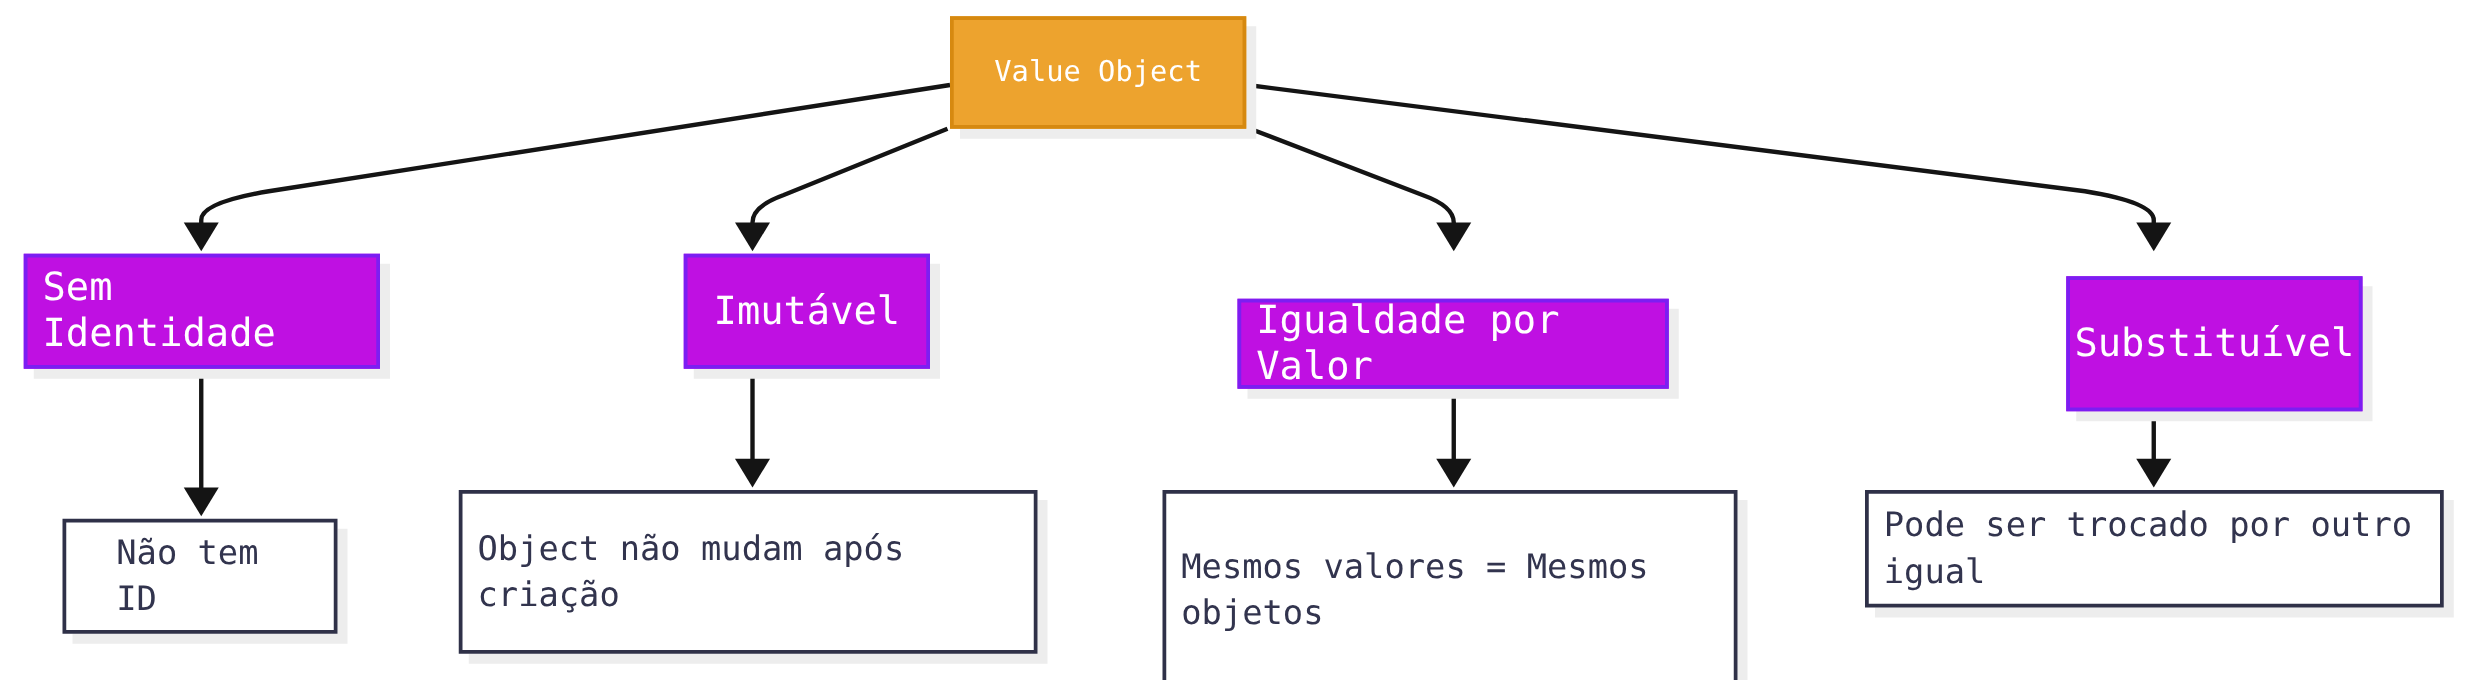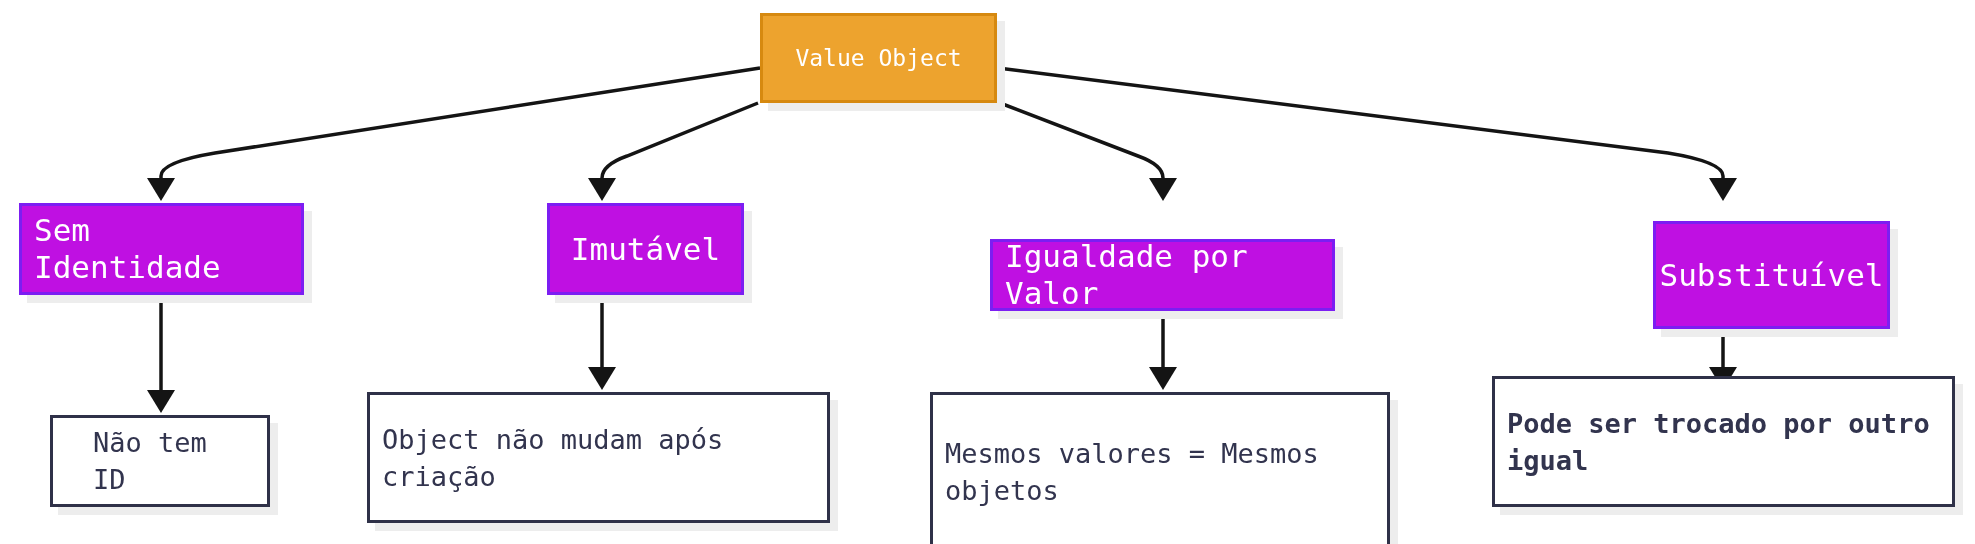--- a/index.html
+++ b/index.html
@@ -85,15 +85,15 @@
   <div class="node node-feature" style="left:990px;top:203px;width:345px;height:72px;margin-top:36px;">Igualdade por Valor</div>
 
   <div class="node node-feature" style="left:1605px;top:221px;width:237px;height:108px;margin-left:48px;">Substituível</div>
 
   <div class="node node-detail" style="left:50px;top:415px;width:220px;height:92px;padding-left:40px;">Não tem ID</div>
 
   <div class="node node-detail" style="left:367px;top:392px;width:463px;height:131px;">Object não mudam após criação</div>
 
   <div class="node node-detail" style="left:930px;top:392px;width:460px;height:160px;">Mesmos valores = Mesmos objetos</div>
 
-  <div class="node node-detail" style="left:1492px;top:376px;width:463px;height:131px;font-weight:bold;">Pode ser trocado por outro igual</div>
+  <div class="node node-detail" style="left:1492px;top:392px;width:463px;height:94px;">Pode ser trocado por outro igual</div>
 
 </div>
 
 </body></html>

